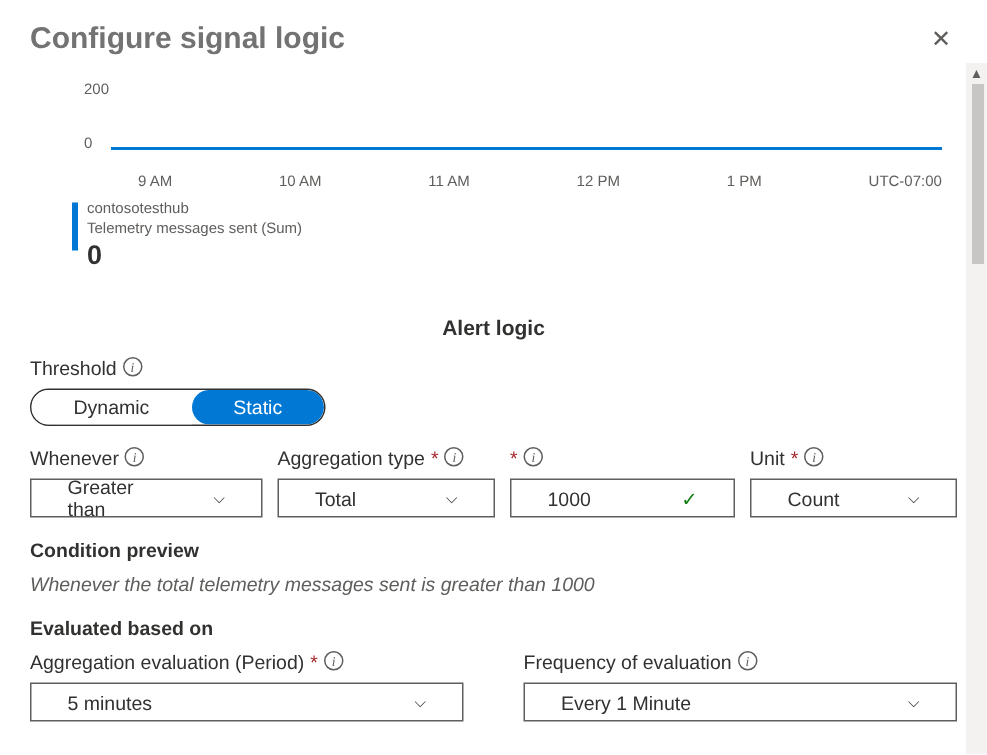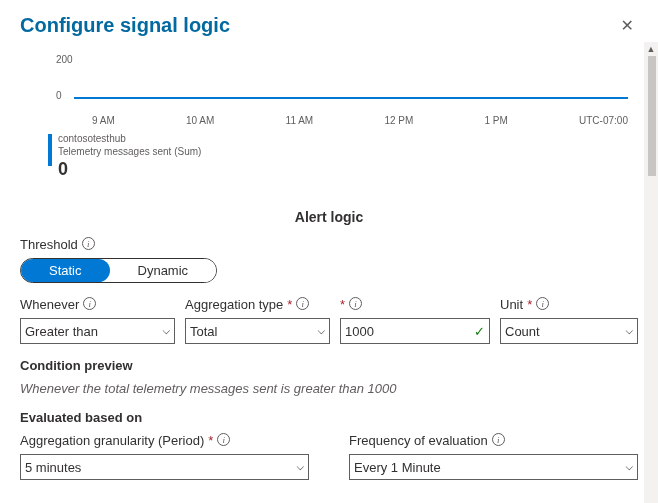--- a/index.html
+++ b/index.html
@@ -20,21 +20,21 @@
   }
   .header {
     display: flex;
     justify-content: space-between;
     align-items: center;
     margin-bottom: 12px;
   }
   .title {
     font-size: 20px;
     font-weight: 600;
-    color: #0369a1;
+    color: #737373;
   }
   .close {
     font-size: 16px;
     color: #605e5c;
     cursor: pointer;
     padding: 4px;
   }
   
   .chart-area {
     margin: 0 0 8px 0;
@@ -147,21 +147,21 @@
   }
   .col { flex: 1; }
   .col-op { flex: 0 0 155px; }
   .col-agg { flex: 0 0 145px; }
   .col-thr { flex: 0 0 150px; }
   .col-unit { flex: 1; }
   .select, .input {
     width: 100%;
     height: 26px;
     border: 1px solid #605e5c;
-    padding: 0 4px;
+    padding: 0 24px;
     font-size: 13px;
     background: #fff;
     display: flex;
     align-items: center;
     justify-content: space-between;
     cursor: pointer;
     gap: 36px;
   }
   .input-valid {
     border-color: #605e5c;
@@ -252,22 +252,22 @@
   </div>
 
   
   <div class="section-title">Alert logic</div>
 
   <div class="field-label">
     <span>Threshold</span>
     <span class="info-icon">i</span>
   </div>
   <div class="pill">
+    <div class="pill-opt">Dynamic</div>
     <div class="pill-opt active">Static</div>
-    <div class="pill-opt">Dynamic</div>
   </div>
 
   <div class="row">
     <div class="col col-op">
       <div class="field-label">
         <span>Whenever</span>
         <span class="info-icon">i</span>
       </div>
       <div class="select">
         <span>Greater than</span>
@@ -309,21 +309,21 @@
   </div>
 
   <div class="subhead">Condition preview</div>
   <div class="preview">Whenever the total telemetry messages sent is greater than 1000</div>
 
   <div class="subhead">Evaluated based on</div>
 
   <div class="row2">
     <div class="col">
       <div class="field-label">
-        <span>Aggregation granularity (Period)</span>
+        <span>Aggregation evaluation (Period)</span>
         <span class="req">*</span>
         <span class="info-icon">i</span>
       </div>
       <div class="select">
         <span>5 minutes</span>
         <span class="chev">⌵</span>
       </div>
     </div>
     <div class="col">
       <div class="field-label">

